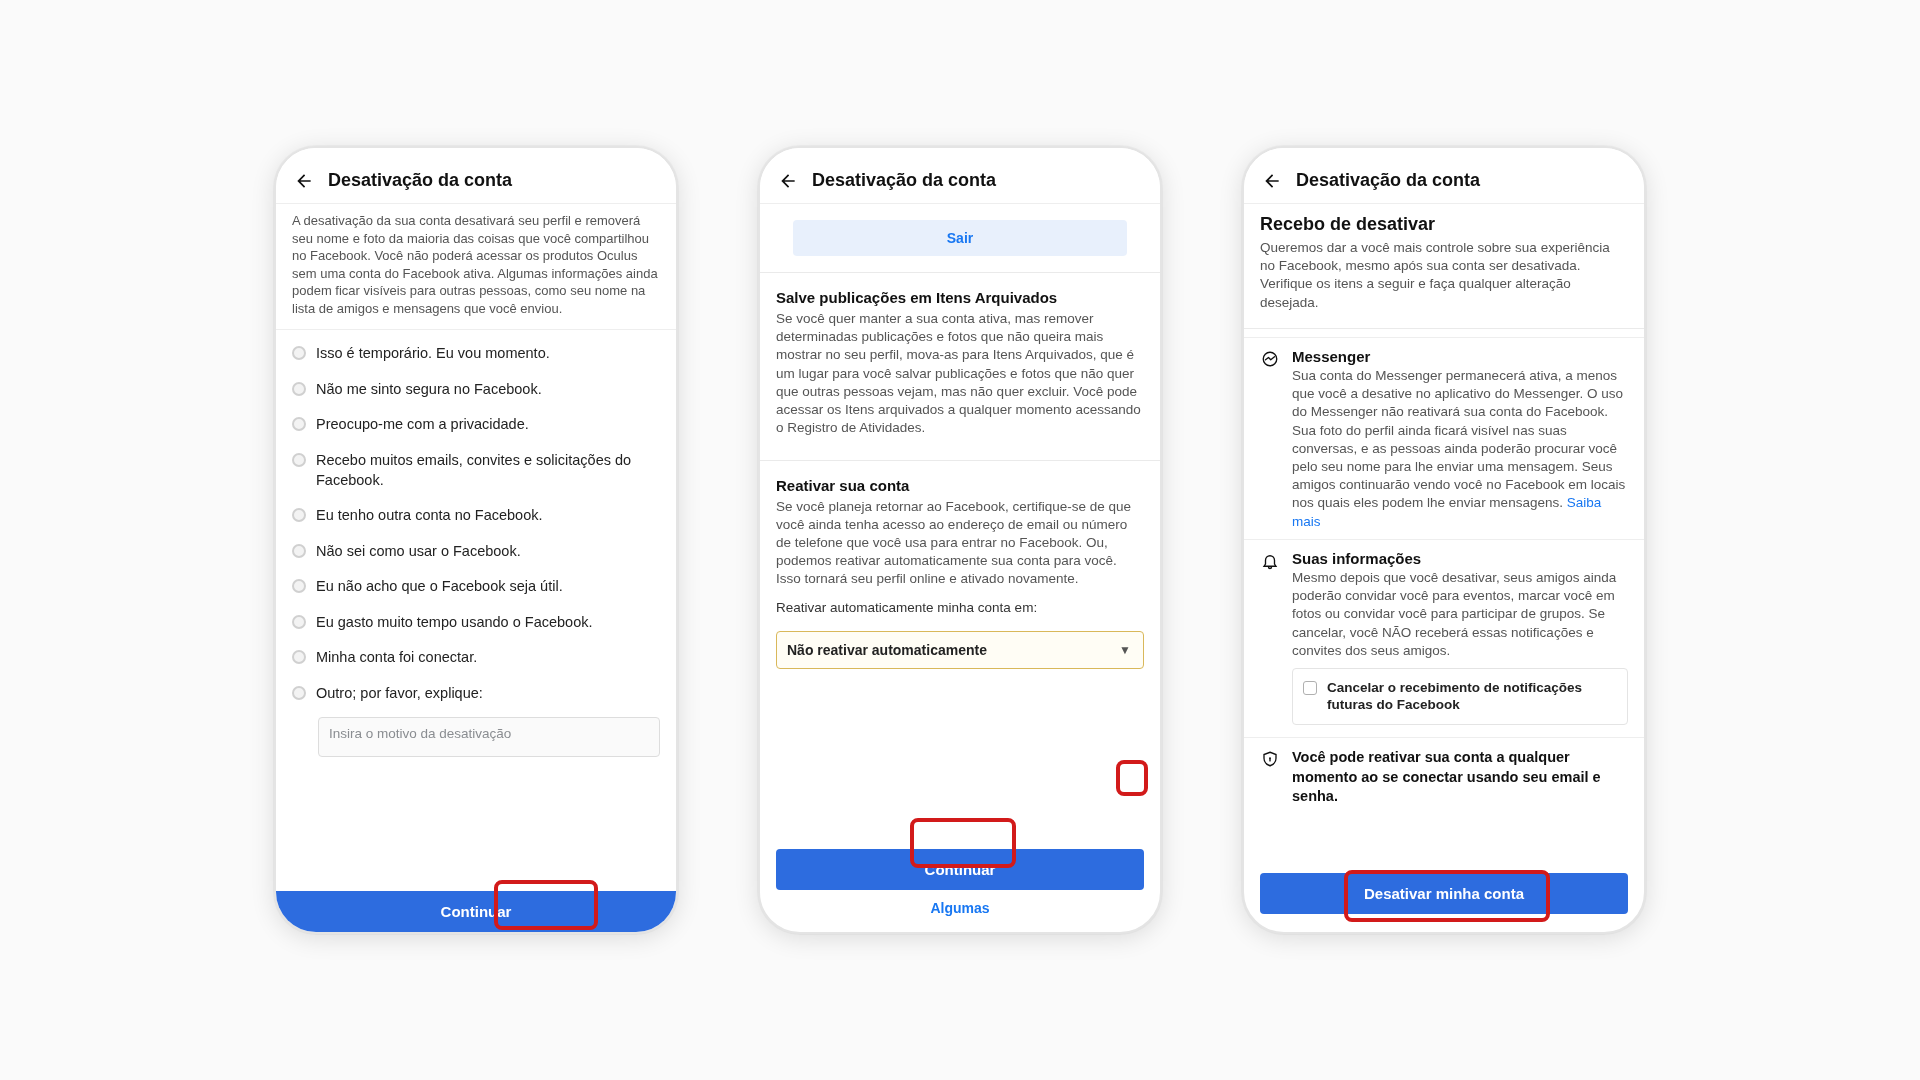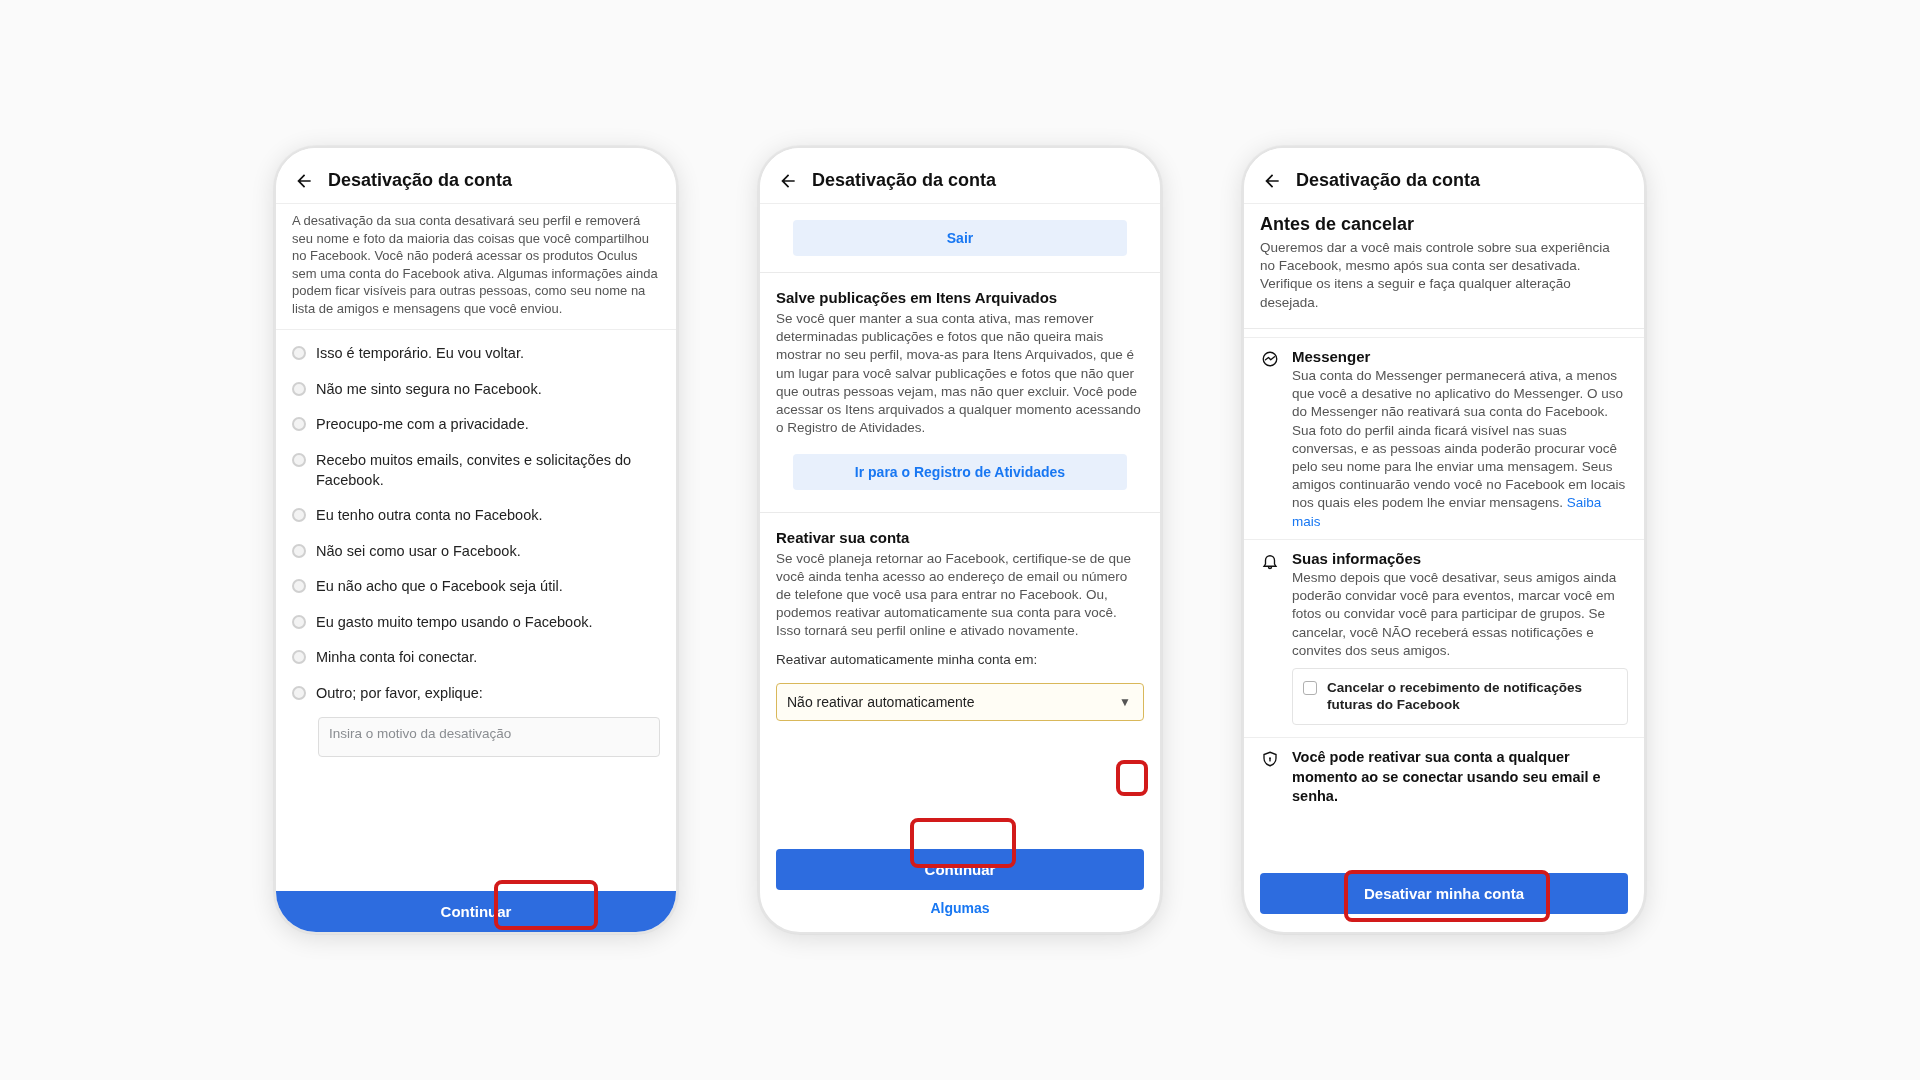--- a/index.html
+++ b/index.html
@@ -125,20 +125,21 @@
   }
   .para {
     color: #555;
     font-size: 13.5px;
     line-height: 1.35;
     padding: 2px 16px 8px;
   }
   .select-row {
     margin: 6px 16px 8px;
     position: relative;
+    font-weight: bold;
   }
   .select {
     width: 100%;
     border: 1px solid #d9b85a;
     background: #fffdf5;
     border-radius: 4px;
     padding: 10px 38px 10px 10px;
     font-size: 14px;
     color: #222;
     cursor: pointer;
@@ -214,21 +215,21 @@
         </svg>
     </span>
     <span class="title">Desativação da conta</span>
   </div>
   <div class="body">
     <div class="desc">A desativação da sua conta desativará seu perfil e removerá seu nome e foto da maioria das coisas que você compartilhou no Facebook. Você não poderá acessar os produtos Oculus sem uma conta do Facebook ativa. Algumas informações ainda podem ficar visíveis para outras pessoas, como seu nome na lista de amigos e mensagens que você enviou.</div>
 
     <div class="radio-list">
       <label class="radio-item">
           <span class="radio-dot"></span>
-          <span class="radio-label">Isso é temporário. Eu vou voltar.</span>
+          <span class="radio-label">Isso é temporário. Eu vou momento.</span>
         </label>
       <label class="radio-item">
           <span class="radio-dot"></span>
           <span class="radio-label">Não me sinto segura no Facebook.</span>
         </label>
       <label class="radio-item">
           <span class="radio-dot"></span>
           <span class="radio-label">Preocupo-me com a privacidade.</span>
         </label>
       <label class="radio-item">
@@ -275,21 +276,20 @@
         </svg>
     </span>
     <span class="title">Desativação da conta</span>
   </div>
   <div class="body">
     <div class="link-btn" style="margin-top:16px;">Sair</div>
     <div class="divider"></div>
 
     <div class="subhead">Salve publicações em Itens Arquivados</div>
     <div class="para">Se você quer manter a sua conta ativa, mas remover determinadas publicações e fotos que não queira mais mostrar no seu perfil, mova-as para Itens Arquivados, que é um lugar para você salvar publicações e fotos que não quer que outras pessoas vejam, mas não quer excluir. Você pode acessar os Itens arquivados a qualquer momento acessando o Registro de Atividades.</div>
-    <div class="link-btn">Ir para o Registro de Atividades</div>
 
     <div class="divider" style="margin-top:14px;"></div>
 
     <div class="subhead">Reativar sua conta</div>
     <div class="para">Se você planeja retornar ao Facebook, certifique-se de que você ainda tenha acesso ao endereço de email ou número de telefone que você usa para entrar no Facebook. Ou, podemos reativar automaticamente sua conta para você. Isso tornará seu perfil online e ativado novamente.</div>
     <div class="para" style="color:#333;">Reativar automaticamente minha conta em:</div>
 
     <div class="select-row">
       <div class="select">Não reativar automaticamente</div>
       <span class="select-caret">▼</span>
@@ -307,21 +307,21 @@
 <div class="phone">
   <div class="header">
     <span class="back">
       <svg width="20" height="20" viewBox="0 0 24 24">
           <path d="M20 11H7.83l5.59-5.59L12 4l-8 8 8 8 1.41-1.41L7.83 13H20z" fill="#111"></path>
         </svg>
     </span>
     <span class="title">Desativação da conta</span>
   </div>
   <div class="body">
-    <div class="subhead" style="font-size:18px; padding-top:10px;">Antes de cancelar</div>
+    <div class="subhead" style="font-size:18px; padding-top:10px;">Recebo de desativar</div>
     <div class="para">Queremos dar a você mais controle sobre sua experiência no Facebook, mesmo após sua conta ser desativada. Verifique os itens a seguir e faça qualquer alteração desejada.</div>
     <div class="divider"></div>
 
     <div class="info-row">
       <span class="info-icon">
         <svg width="18" height="18" viewBox="0 0 24 24" fill="none" stroke="#111" stroke-width="1.8">
             <circle cx="12" cy="12" r="9"></circle>
             <path d="M6 13l4-3 3 3 5-4" stroke-linejoin="round" stroke-linecap="round"></path>
           </svg>
       </span>

